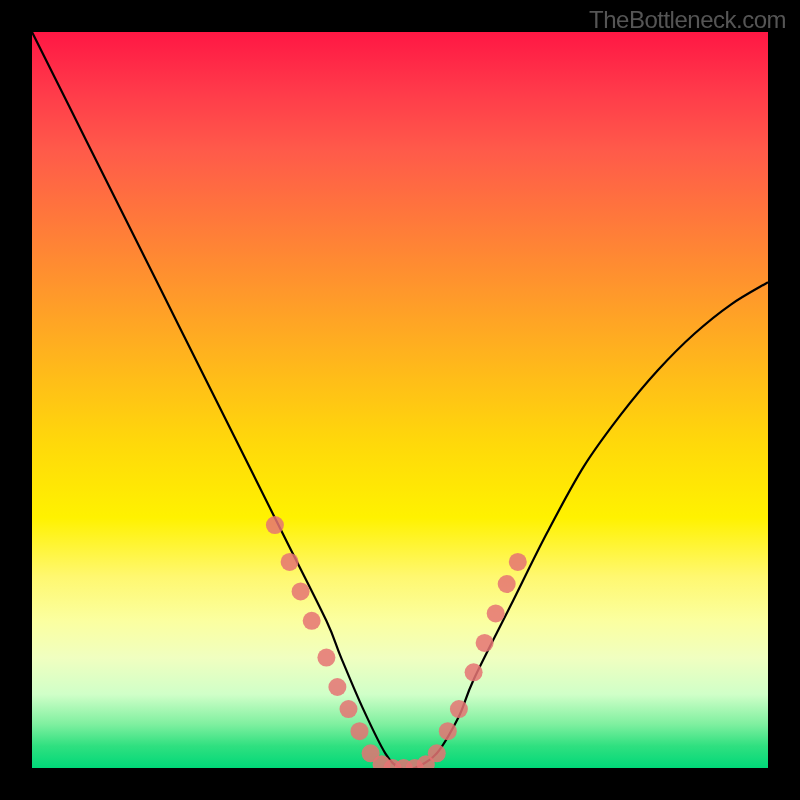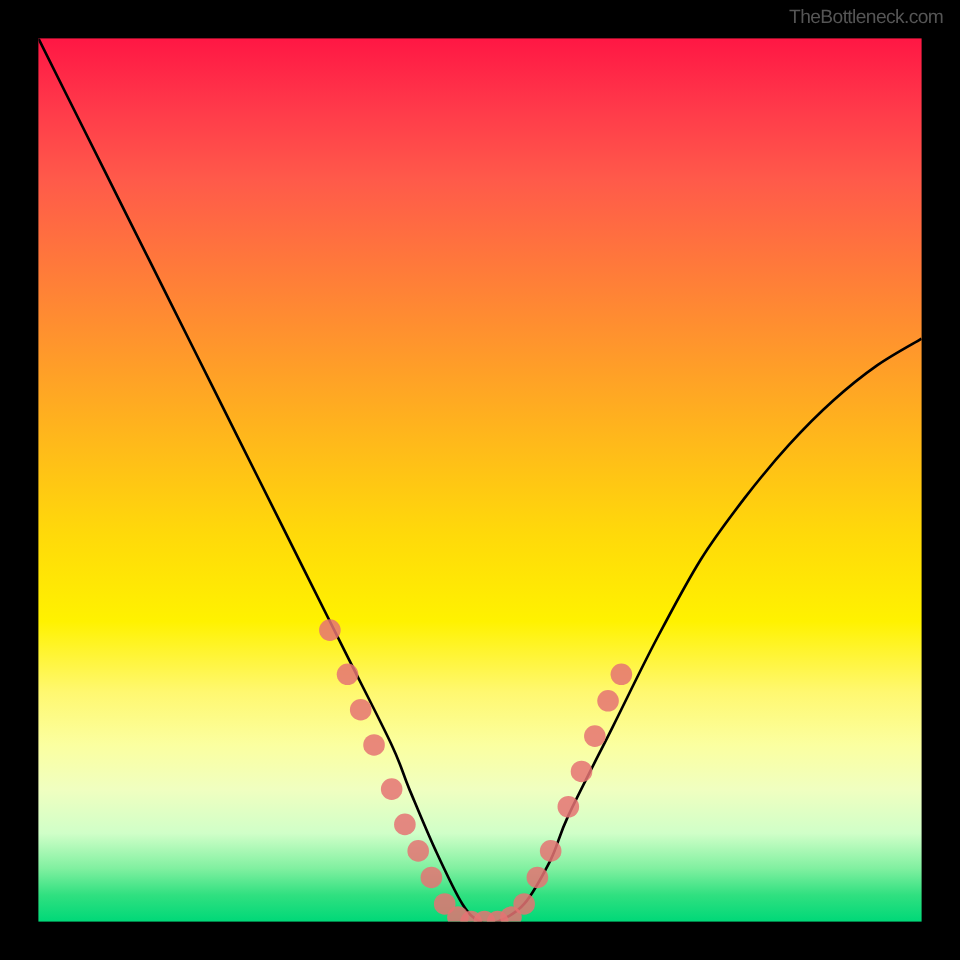--- a/index.html
+++ b/index.html
@@ -9,21 +9,21 @@
     background: #000;
     position: relative;
     overflow: hidden;
     font-family: Arial, sans-serif;
   }
   .watermark {
     position: absolute;
     top: 6px;
     right: 14px;
     color: #555;
-    font-size: 16px;
+    font-size: 24px;
     font-weight: 500;
     z-index: 10;
     letter-spacing: -0.5px;
   }
   .plot-area {
     position: absolute;
     left: 32px;
     top: 32px;
     width: 736px;
     height: 736px;

